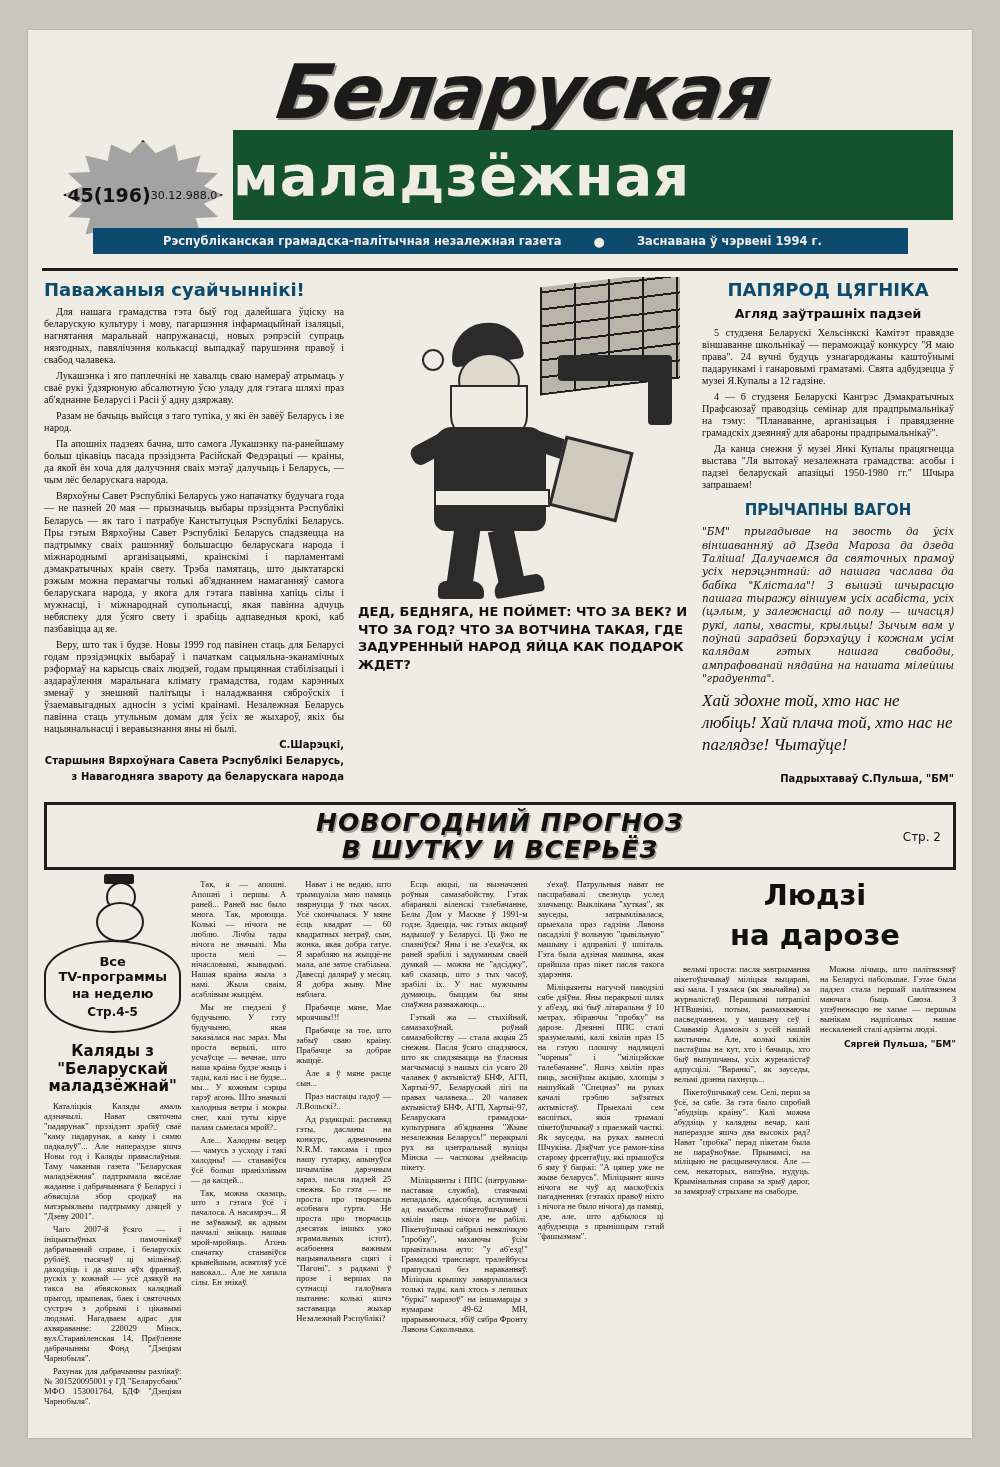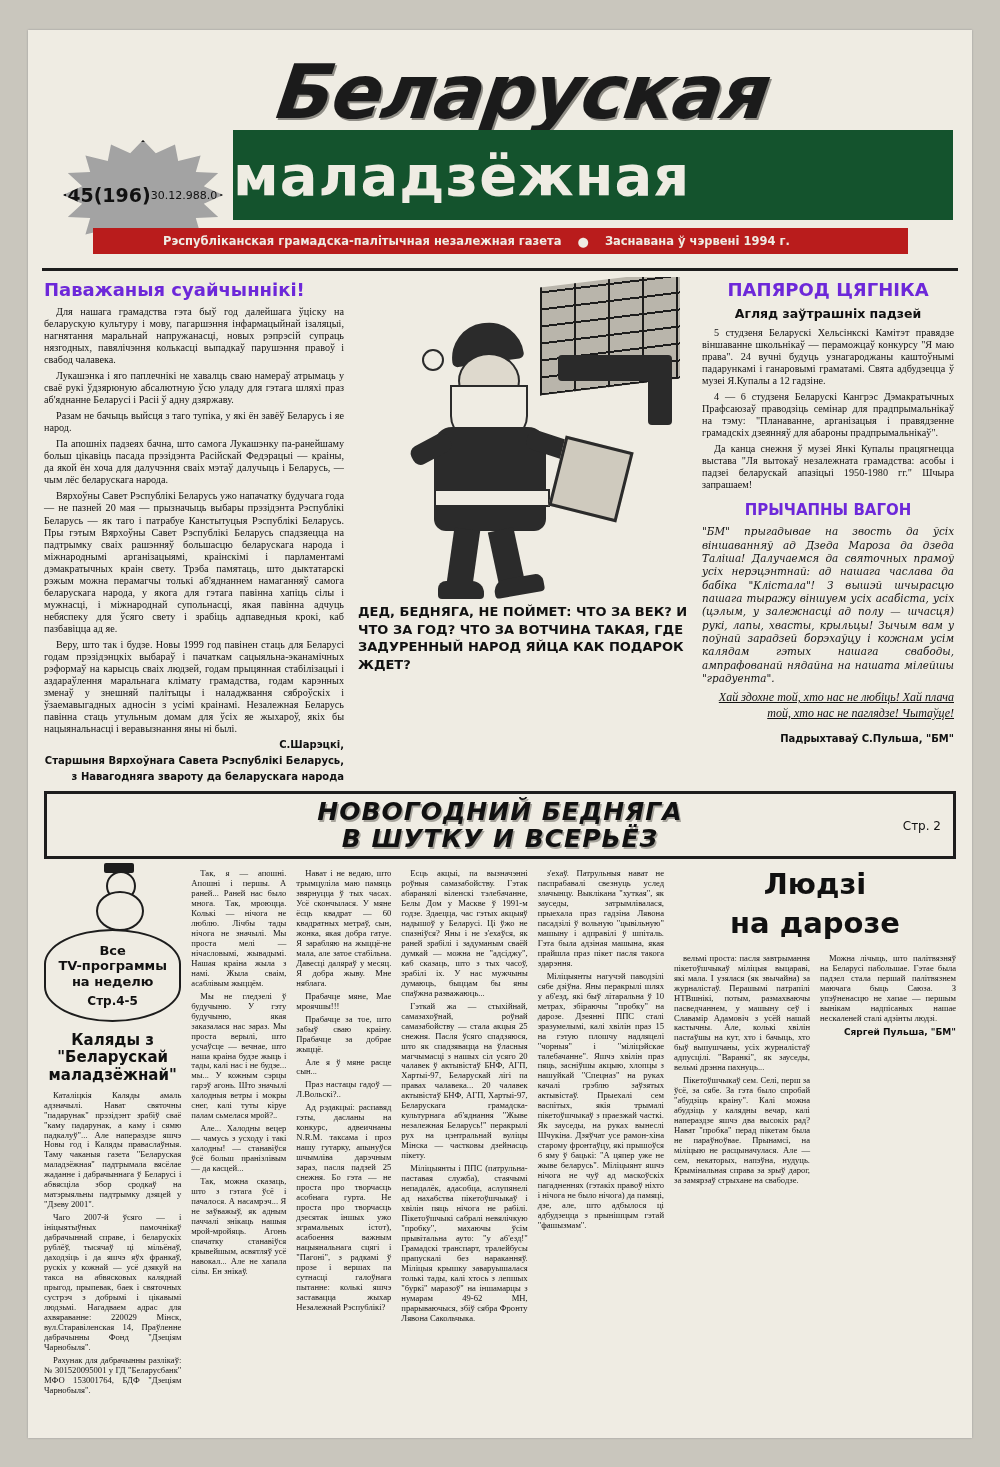--- a/index.html
+++ b/index.html
@@ -42,35 +42,35 @@
     background:#a3a3a3;
     clip-path:polygon(50% 0%,58% 12%,70% 4%,72% 19%,86% 14%,83% 29%,97% 30%,88% 42%,100% 50%,88% 58%,97% 70%,83% 71%,86% 86%,72% 81%,70% 96%,58% 88%,50% 100%,42% 88%,30% 96%,28% 81%,14% 86%,17% 71%,3% 70%,12% 58%,0% 50%,12% 42%,3% 30%,17% 29%,14% 14%,28% 19%,30% 4%,42% 12%);
     border:none;
     display:flex;align-items:center;justify-content:center;
     box-shadow:0 0 0 2px #1d1d1d inset;
   }
   .starburst .issue{font-family:"DejaVu Sans",sans-serif;font-weight:bold;font-size:19px;}
   .starburst .dates{font-family:"DejaVu Sans",sans-serif;font-size:11px;line-height:1.25;text-align:center;margin-top:2px;}
   .mast-strip{
     position:absolute;left:65px;top:198px;width:815px;height:26px;
-    background:#b91c1c;color:#efece3;
+    background:#0c4a6e;color:#efece3;
     display:flex;align-items:center;
-    font-family:"DejaVu Sans", sans-serif;font-size:11.5px;font-weight:bold;
+    font-family:"DejaVu Sans", sans-serif;font-size:11.5px;font-weight:bold;gap:16px;
   }
   .mast-strip .left{margin-left:70px;}
   .mast-strip .dot{margin:0 16px;font-size:13px;}
   .rule-thick{height:3px;background:#1d1d1d;margin:0 14px;}
   
   .top{display:flex;padding:6px 16px 0 16px;}
   .col-a{width:300px;}
   .col-b{width:330px;margin-left:14px;}
   .col-c{width:252px;margin-left:14px;}
   h2.hd{
     font-family:"DejaVu Sans", sans-serif;
-    font-weight:bold;font-size:18px;margin:2px 0 6px 0;color:#6d28d9;
+    font-weight:bold;font-size:18px;margin:2px 0 6px 0;color:#0c4a6e;
   }
   .hd-center{text-align:center;}
   .sub-hd{font-family:"DejaVu Sans",sans-serif;font-weight:bold;font-size:12.5px;text-align:center;margin:0 0 6px 0;}
   p.body{
     font-size:10.2px;line-height:1.18;text-align:justify;margin:0 0 4px 0;
     text-indent:12px;hyphens:auto;
   }
   p.sig{font-size:10px;text-align:right;font-weight:bold;line-height:1.2;margin:4px 0 0 0;font-family:"DejaVu Sans",sans-serif;}
   
   .santa{
@@ -119,21 +119,21 @@
   }
   .promo-page{
     position:absolute;right:12px;bottom:23px;
     font-family:"DejaVu Sans",sans-serif;font-size:12px;
   }
   
   .quote{
     font-family:"DejaVu Serif", serif;font-style:italic;font-size:10.4px;
     line-height:1.28;text-align:justify;margin:4px 0 0 0;
   }
-  .quote-c{text-align:right;font-style:italic;font-size:12px;line-height:1.3;margin-top:5px;text-decoration:underline;}
+  .quote-c{text-align:left;font-style:italic;font-size:17px;line-height:1.3;margin-top:5px;}
   .byline{font-family:"DejaVu Sans",sans-serif;font-size:10px;text-align:right;font-weight:bold;margin-top:4px;}
   
   .mid{display:flex;padding:10px 16px 0 16px;}
   .m-col1{width:150px;}
   .m-col2{width:200px;margin-left:10px;}
   .m-col3{width:138px;margin-left:10px;}
   .m-col4{width:138px;margin-left:10px;}
   .m-col5{width:138px;margin-left:10px;}
   .oval{
     border:2px solid #1d1d1d;border-radius:50%/38%;
@@ -234,21 +234,21 @@
       <p class="body">Да канца снежня ў музеі Янкі Купалы працягнецца выстава "Ля вытокаў незалежната грамадства: асобы і падзеі беларускай апазіцыі 1950-1980 гг." Шчыра запрашаем!</p>
       <h2 class="hd hd-center" style="font-size:15px;margin-top:10px;">ПРЫЧАПНЫ ВАГОН</h2>
       <p class="quote">"БМ" прыгадывае на звость да ўсіх віншаванняў ад Дзеда Мароза да дзеда Таліша! Далучаемся да святочных прамоў усіх нерэцэнтнай: ад нашага часлава да бабіка "Клістала"! З вышэй шчырасцю пашага тыражу віншуем усіх асабіста, усіх (цэлым, у залежнасці ад полу — шчасця) рукі, лапы, хвасты, крыльцы! Зычым вам у поўнай зарадзей борэхаўцу і кожнам усім калядам гэтых нашага свабоды, ампрафованай нядайна на нашата мілейшы "градуента".</p>
       <p class="quote-c">Хай здохне той, хто нас не любіць! Хай плача той, хто нас не паглядзе! Чытаўце!</p>
       <p class="byline">Падрыхтаваў С.Пульша, "БМ"</p>
     </div>
   </div>
 
   <div class="promo">
     <div class="promo-txt">
-      <div>НОВОГОДНИЙ БЕДНЯГА</div>
+      <div>НОВОГОДНИЙ ПРОГНОЗ</div>
       <div>В ШУТКУ И ВСЕРЬЁЗ</div>
     </div>
     <div class="promo-page">Стр. 2</div>
   </div>
 
   <div class="mid">
 
     <div class="m-col1">
       <div class="snowman">
         <div class="sm-hat"></div>

